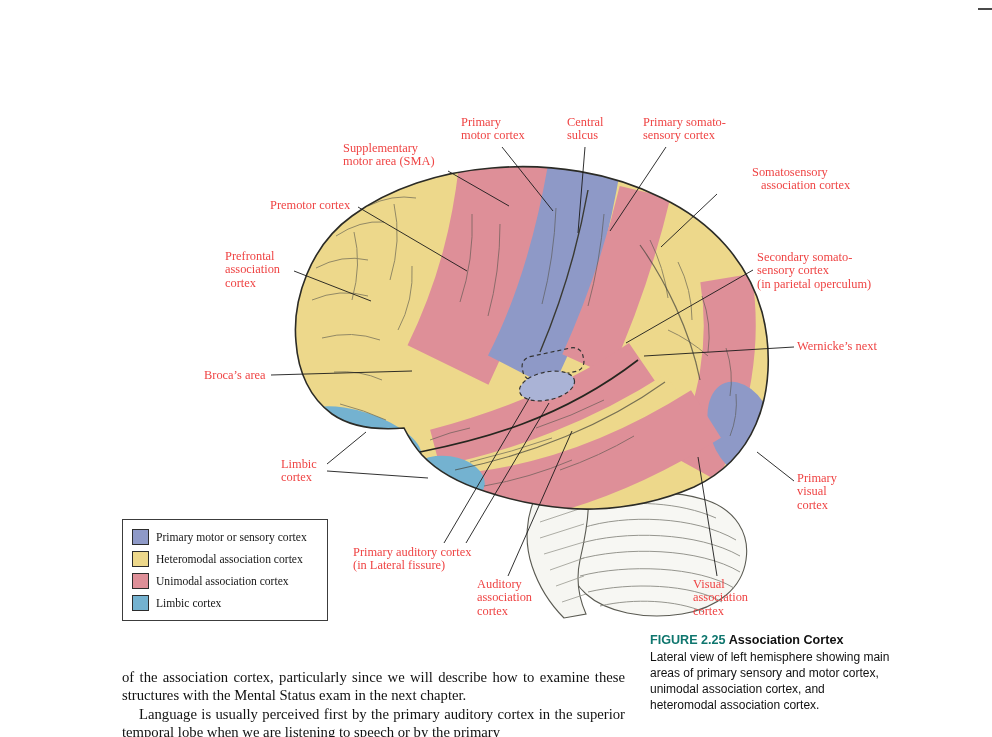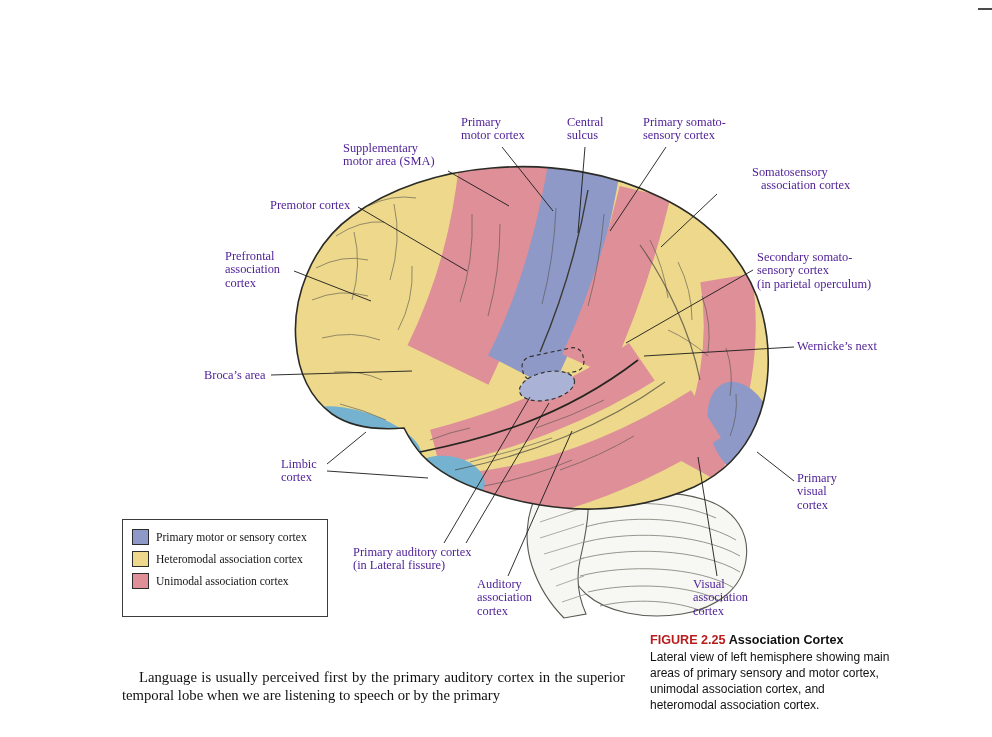--- a/index.html
+++ b/index.html
@@ -4,24 +4,24 @@
 <style>
   html,body{margin:0;padding:0;background:#fff;}
   .page{position:relative;width:992px;height:737px;background:#ffffff;overflow:hidden;
         font-family:"Liberation Serif",serif;color:#151515;}
   .hdr{position:absolute;top:57px;right:106px;font-family:"Liberation Sans",sans-serif;
        font-size:13.8px;color:#111;white-space:nowrap;}
   .hdr .pgnum{font-weight:bold;font-size:15.5px;margin-left:12px;}
   .trim{position:absolute;right:0;top:8px;width:14px;height:2px;background:#4a4a4a;}
   .fig-wrap{position:absolute;inset:0;}
   svg{position:absolute;left:0;top:0;}
-  .lbl{position:absolute;font-size:12.4px;line-height:13.3px;color:#4c1d95;}
+  .lbl{position:absolute;font-size:12.4px;line-height:13.3px;color:#ef4444;}
   .lbl span{display:block;white-space:nowrap;}
   .legend{position:absolute;left:122px;top:519px;width:206px;border:1.2px solid #3c3c3c;
-          background:#fff;padding:6px 0 24px 9px;box-sizing:border-box;}
+          background:#fff;padding:6px 0 6px 9px;box-sizing:border-box;}
   .legend-row{display:flex;align-items:center;height:22px;}
   .swatch{width:15px;height:14px;border:1px solid #2c2c2c;margin-right:7px;flex:0 0 auto;}
   .legend-row span{font-size:11.6px;white-space:nowrap;}
   .caption{position:absolute;left:650px;top:633px;width:240px;
            font-family:"Liberation Sans",sans-serif;font-size:12px;line-height:15.9px;color:#111;}
   .caption .head{font-weight:bold;font-size:12.6px;margin-bottom:1px;}
   .caption .figlabel{font-weight:bold;}
   .bodytext{position:absolute;left:122px;top:668px;width:503px;font-size:14.7px;
             line-height:18.3px;text-align:justify;color:#111;}
   .bodytext p{margin:0;}
@@ -223,28 +223,33 @@
         <span>Primary motor or sensory cortex</span>
       </div>
       <div class="legend-row">
         <div class="swatch" style="background: rgb(237, 216, 139);"></div>
         <span>Heteromodal association cortex</span>
       </div>
       <div class="legend-row">
         <div class="swatch" style="background: rgb(222, 143, 152);"></div>
         <span>Unimodal association cortex</span>
       </div>
+      <div class="legend-row">
+        <div class="swatch" style="background: rgb(116, 178, 208);"></div>
+        <span>Limbic cortex</span>
+      </div>
     </div>
 
     <div class="caption">
       <div class="head">
-        <span class="figlabel" style="color:#b91c1c">FIGURE 2.25</span>
+        <span class="figlabel" style="color:#0f766e">FIGURE 2.25</span>
         <span>Association Cortex</span>
       </div>
       <div>Lateral view of left hemisphere showing main areas of primary sensory and motor cortex, unimodal association cortex, and heteromodal association cortex.</div>
     </div>
   </div>
 
   <div class="bodytext">
+    <p>of the association cortex, particularly since we will describe how to examine these structures with the Mental Status exam in the next chapter.</p>
     <p class="indent">Language is usually perceived first by the primary auditory cortex in the superior temporal lobe when we are listening to speech or by the primary</p>
   </div>
 
 </div>
 
 </body></html>

